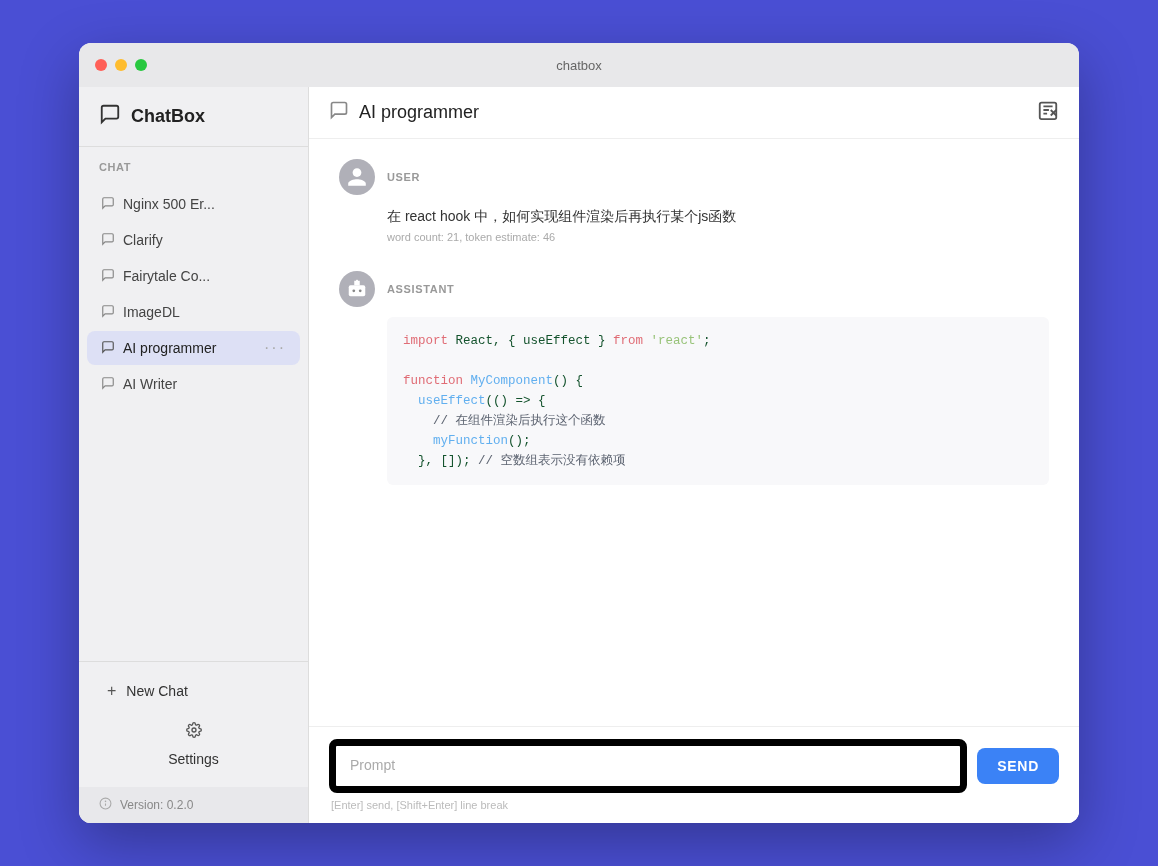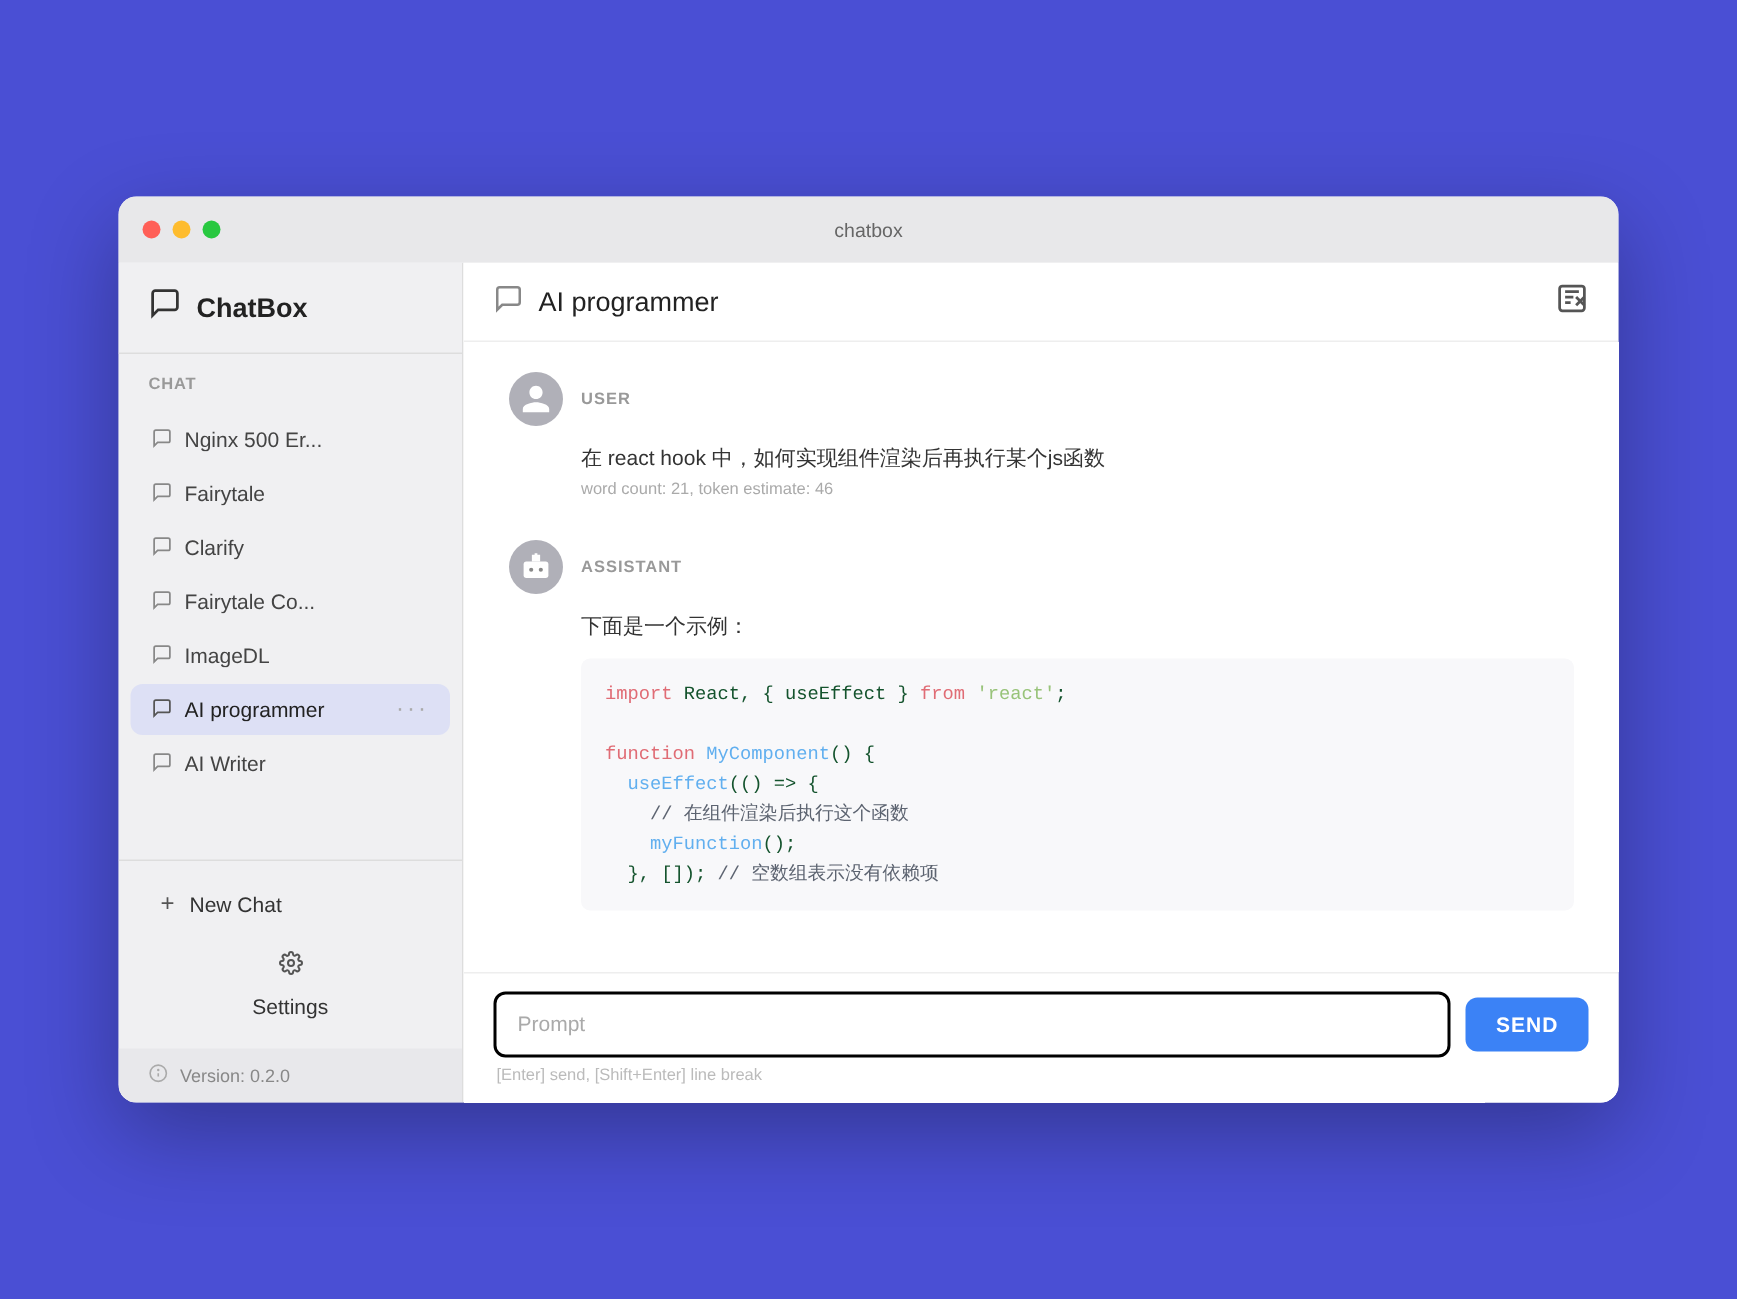--- a/index.html
+++ b/index.html
@@ -6,21 +6,21 @@
     body {
       background: #4a4fd4;
       display: flex;
       align-items: center;
       justify-content: center;
       min-height: 100vh;
       font-family: -apple-system, BlinkMacSystemFont, 'Segoe UI', sans-serif;
     }
     .window {
       width: 1000px;
-      height: 604px;
+      height: 780px;
       background: #f5f5f7;
       border-radius: 12px;
       overflow: hidden;
       display: flex;
       flex-direction: column;
       box-shadow: 0 20px 60px rgba(0,0,0,0.3);
     }
     .titlebar {
       background: #e8e8ea;
       height: 44px;
@@ -273,21 +273,21 @@
       background: #fff;
       flex-shrink: 0;
     }
     .input-row {
       display: flex;
       gap: 10px;
       align-items: center;
     }
     .prompt-input {
       flex: 1;
-      border: 2px solid #000000;
+      border: 7px solid #000000;
       border-radius: 8px;
       padding: 10px 14px;
       font-size: 14px;
       color: #333;
       outline: none;
       resize: none;
       font-family: inherit;
       line-height: 1.4;
     }
     .prompt-input::placeholder { color: #aaa; }
@@ -343,29 +343,20 @@
         <div class="chat-item">
           <span class="chat-item-icon">
             <svg width="14" height="14" viewBox="0 0 24 24" fill="none" stroke="#888" stroke-width="2">
                 <path d="M21 15a2 2 0 0 1-2 2H7l-4 4V5a2 2 0 0 1 2-2h14a2 2 0 0 1 2 2z"></path>
               </svg>
           </span>
           <span class="chat-item-label">Nginx 500 Er...</span>
           <span class="chat-item-dots">···</span>
         </div>
 
-        <div class="chat-item">
-          <span class="chat-item-icon">
-            <svg width="14" height="14" viewBox="0 0 24 24" fill="none" stroke="#888" stroke-width="2">
-                <path d="M21 15a2 2 0 0 1-2 2H7l-4 4V5a2 2 0 0 1 2-2h14a2 2 0 0 1 2 2z"></path>
-              </svg>
-          </span>
-          <span class="chat-item-label">Fairytale</span>
-          <span class="chat-item-dots">···</span>
-        </div>
 
         <div class="chat-item">
           <span class="chat-item-icon">
             <svg width="14" height="14" viewBox="0 0 24 24" fill="none" stroke="#888" stroke-width="2">
                 <path d="M21 15a2 2 0 0 1-2 2H7l-4 4V5a2 2 0 0 1 2-2h14a2 2 0 0 1 2 2z"></path>
               </svg>
           </span>
           <span class="chat-item-label">Clarify</span>
           <span class="chat-item-dots">···</span>
         </div>
@@ -488,21 +479,20 @@
                 <rect x="3" y="8" width="18" height="12" rx="2" fill="white"></rect>
                 <circle cx="8.5" cy="14" r="1.5" fill="#888"></circle>
                 <circle cx="15.5" cy="14" r="1.5" fill="#888"></circle>
                 <path d="M9 3h6v5H9z" fill="white"></path>
                 <rect x="11" y="2" width="2" height="3" fill="white"></rect>
               </svg>
             </div>
             <span class="message-role">ASSISTANT</span>
           </div>
           <div class="message-content">
-            <p style="margin-top:10px;">下面是一个示例：</p>
             <div class="code-block">
               <div><span class="code-keyword">import</span> <span class="code-plain">React, { useEffect } </span><span class="code-keyword">from</span> <span class="code-string">'react'</span><span class="code-plain">;</span></div>
               <div>&nbsp;</div>
               <div><span class="code-keyword">function</span> <span class="code-function">MyComponent</span><span class="code-plain">() {</span></div>
               <div>&nbsp;&nbsp;<span class="code-function">useEffect</span><span class="code-plain">(() =&gt; {</span></div>
               <div>&nbsp;&nbsp;&nbsp;&nbsp;<span class="code-comment">// 在组件渲染后执行这个函数</span></div>
               <div>&nbsp;&nbsp;&nbsp;&nbsp;<span class="code-function">myFunction</span><span class="code-plain">();</span></div>
               <div>&nbsp;&nbsp;<span class="code-plain">}, []); </span><span class="code-comment">// 空数组表示没有依赖项</span></div>
             </div>
           </div>

